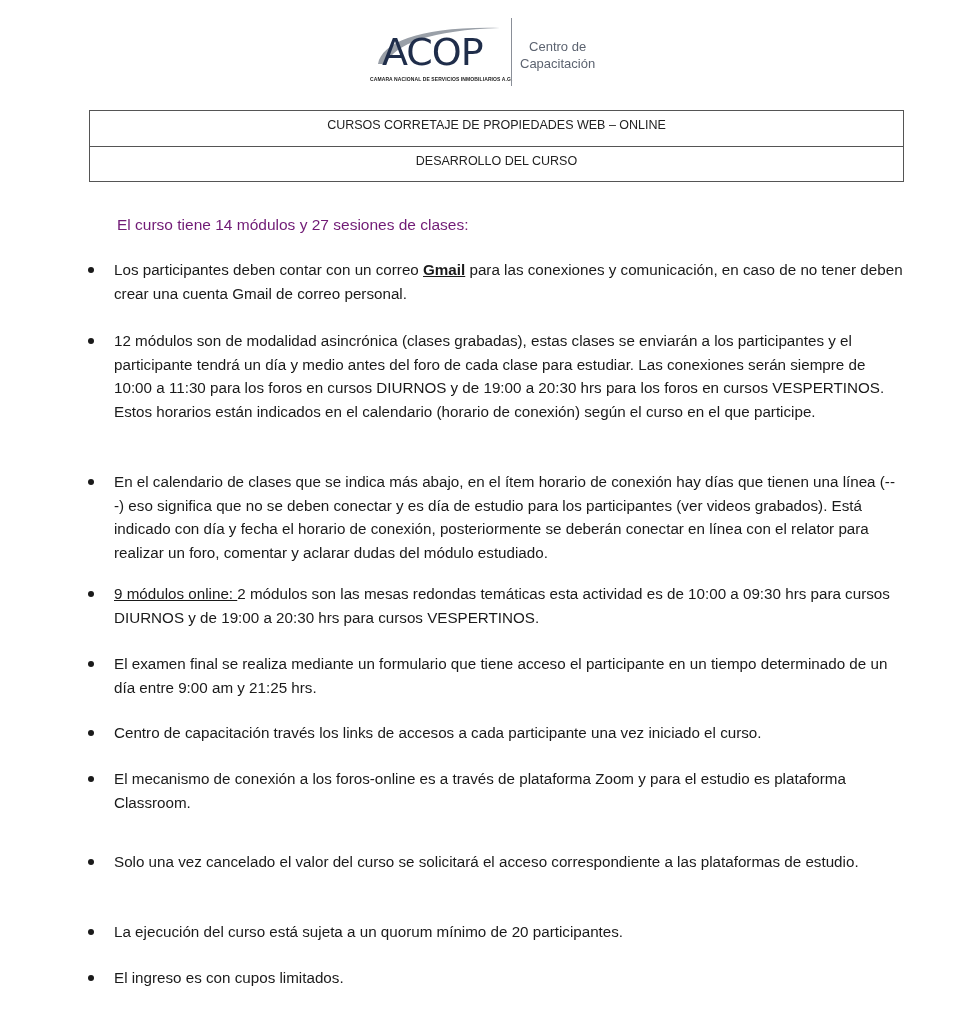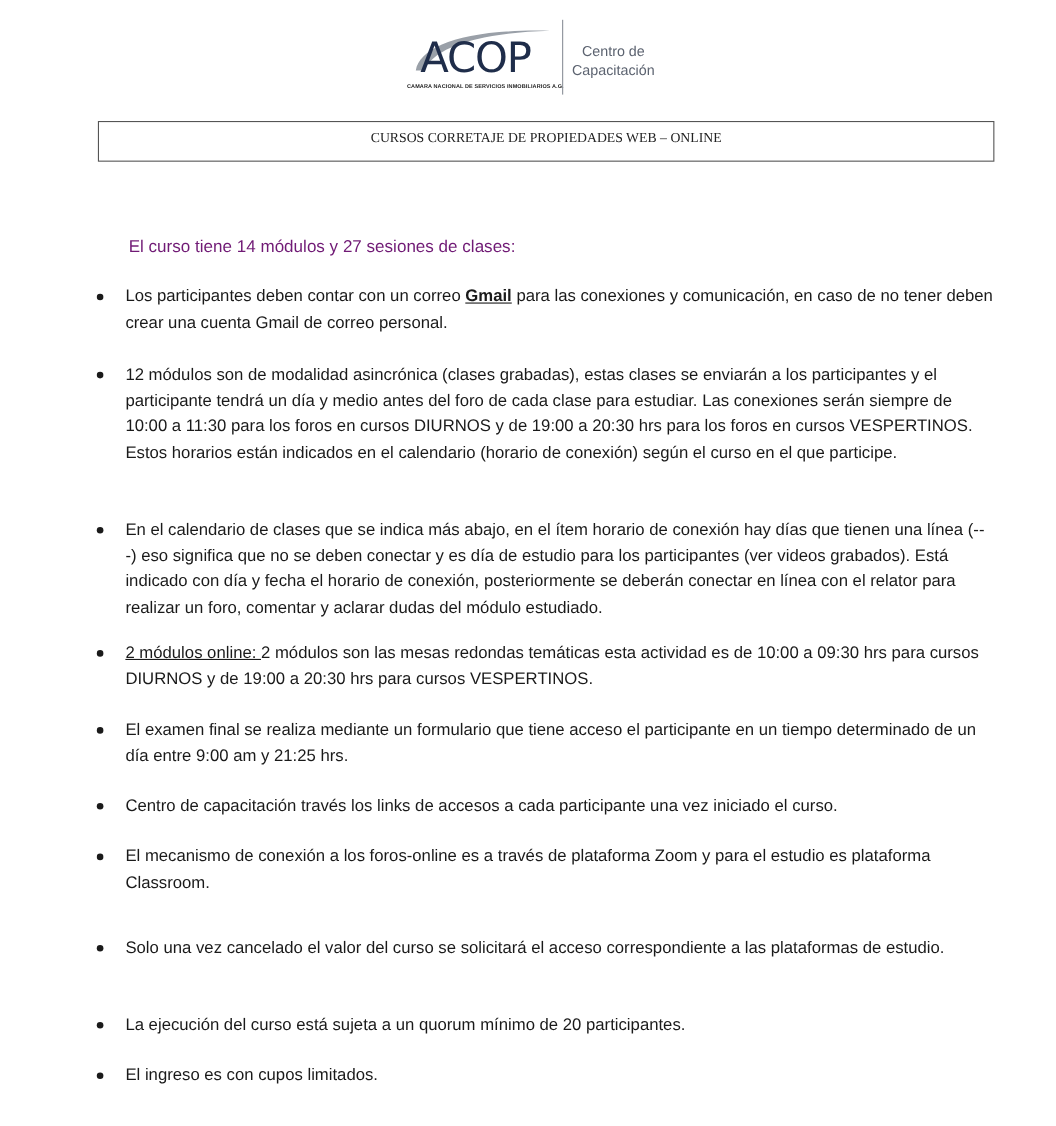--- a/index.html
+++ b/index.html
@@ -81,21 +81,20 @@
       border: 1px solid #555;
       box-sizing: border-box;
     }
     .header-row {
       height: 35px;
       box-sizing: border-box;
       text-align: center;
       font-size: 12.5px;
       padding-top: 7px;
       color: #222;
-      font-family: Liberation Serif, serif;
     }
     .header-row + .header-row {
       border-top: 1px solid #555;
     }
 
     
     .intro {
       position: absolute;
       left: 117px;
       top: 216px;
@@ -155,20 +154,21 @@
     </div>
     <div class="logo-divider"></div>
     <div class="logo-center">
       <div>Centro de</div>
       <div>Capacitación</div>
     </div>
   </div>
 
   <div class="header-table">
     <div class="header-row">CURSOS CORRETAJE DE PROPIEDADES WEB – ONLINE</div>
+    <div class="header-row">DESARROLLO DEL CURSO</div>
   </div>
 
   <div class="intro">El curso tiene 14 módulos y 27 sesiones de clases:</div>
 
   <ul class="bullet-list">
     <li class="bullet" style="top:258px;">
       <span class="bullet-dot"></span>
       <span class="bullet-text"><span>Los participantes deben contar con un correo </span><span class="u-strong">Gmail</span><span> para las conexiones y comunicación, en caso de no tener deben crear una cuenta Gmail de correo personal.</span></span>
     </li>
 
@@ -177,21 +177,21 @@
       <span class="bullet-text">12 módulos son de modalidad asincrónica (clases grabadas), estas clases se enviarán a los participantes y el participante tendrá un día y medio antes del foro de cada clase para estudiar. Las conexiones serán siempre de 10:00 a 11:30 para los foros en cursos DIURNOS y de 19:00 a 20:30 hrs para los foros en cursos VESPERTINOS. Estos horarios están indicados en el calendario (horario de conexión) según el curso en el que participe.</span>
     </li>
 
     <li class="bullet" style="top:470px;">
       <span class="bullet-dot"></span>
       <span class="bullet-text">En el calendario de clases que se indica más abajo, en el ítem horario de conexión hay días que tienen una línea (---) eso significa que no se deben conectar y es día de estudio para los participantes (ver videos grabados). Está indicado con día y fecha el horario de conexión, posteriormente se deberán conectar en línea con el relator para realizar un foro, comentar y aclarar dudas del módulo estudiado.</span>
     </li>
 
     <li class="bullet" style="top:582px;">
       <span class="bullet-dot"></span>
-      <span class="bullet-text"><span class="u">2 módulos online: </span><span>2 módulos son las mesas redondas temáticas esta actividad es de 10:00 a 09:30 hrs para cursos DIURNOS y de 19:00 a 20:30 hrs para cursos VESPERTINOS.</span></span>
+      <span class="bullet-text"><span class="u">9 módulos online: </span><span>2 módulos son las mesas redondas temáticas esta actividad es de 10:00 a 09:30 hrs para cursos DIURNOS y de 19:00 a 20:30 hrs para cursos VESPERTINOS.</span></span>
     </li>
 
     <li class="bullet" style="top:652px;">
       <span class="bullet-dot"></span>
       <span class="bullet-text">El examen final se realiza mediante un formulario que tiene acceso el participante en un tiempo determinado de un día entre 9:00 am y 21:25 hrs.</span>
     </li>
 
     <li class="bullet" style="top:721px;">
       <span class="bullet-dot"></span>
       <span class="bullet-text">Centro de capacitación través los links de accesos a cada participante una vez iniciado el curso.</span>

